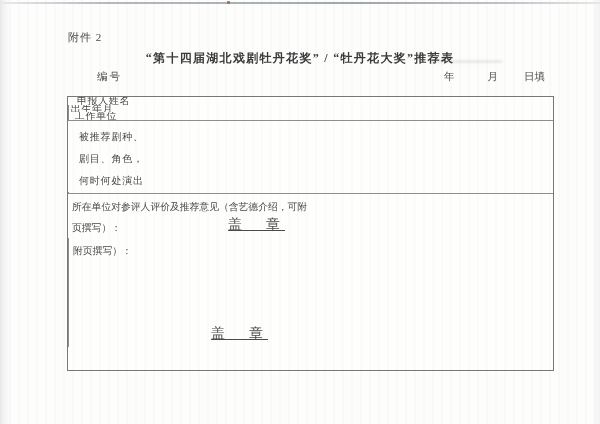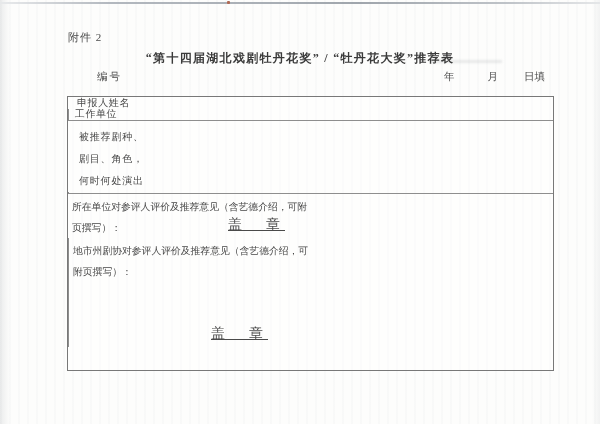--- a/index.html
+++ b/index.html
@@ -112,20 +112,21 @@
     <span class="gap2"></span>
     <span class="date-part">日填</span>
   </span>
 </div>
 
 <div class="form-table">
 
   <div class="row r1">
     <div class="cell c-w71 lbl center">申报人姓名</div>
     <div class="cell c-w56"></div>
+    <div class="cell c-w47 lbl center">出生年月</div>
     <div class="cell c-w103"></div>
     <div class="cell c-w55 lbl center">工作单位</div>
     <div class="cell c-rest"></div>
   </div>
 
 
   <div class="row r3">
     <div class="cell c-w69 multiline">
       <div class="line">被推荐剧种、</div>
       <div class="line">剧目、角色，</div>
@@ -134,19 +135,18 @@
     <div class="cell c-rest"></div>
   </div>
 
   <div class="row r4">
     <div class="cell c-w241 opinion">
       <div class="line">所在单位对参评人评价及推荐意见（含艺德介绍，可附</div>
       <div class="line">页撰写）：</div>
       <div class="seal seal-left">盖　章</div>
     </div>
     <div class="cell c-rest opinion">
-      <div class="line">地市州剧协对参评人评价及推荐意见（含艺德介绍，可</div>
       <div class="line">附页撰写）：</div>
       <div class="seal seal-right">盖　章</div>
     </div>
   </div>
 
 </div>
 
 </body></html>

